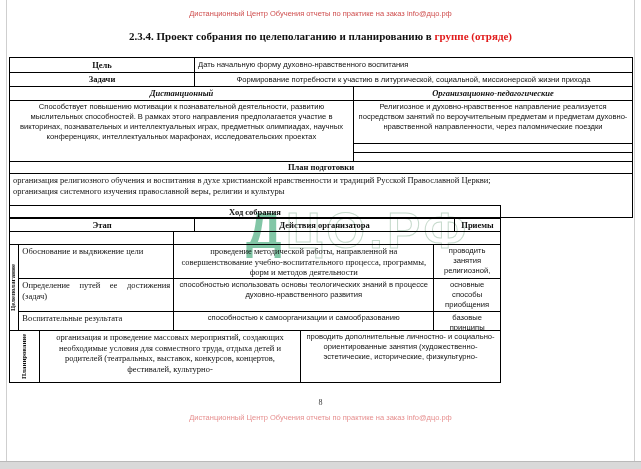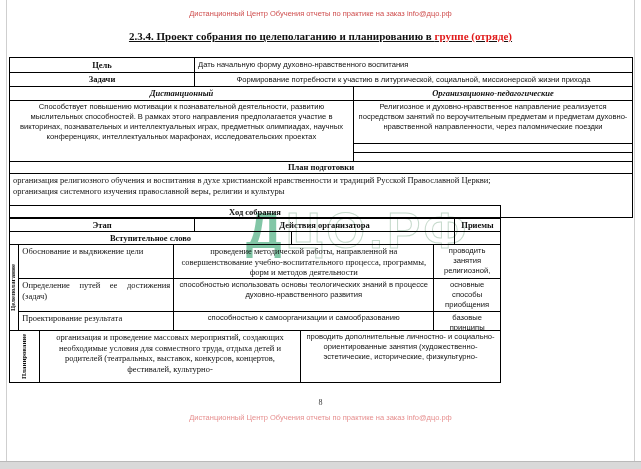--- a/index.html
+++ b/index.html
@@ -11,21 +11,21 @@
   .edge.left { left:6px; }
   .edge.right { left:634px; }
 
   .hdr-note { position:absolute; left:0; top:9px; width:641px; text-align:center;
               font-family:"Liberation Sans", sans-serif; font-size:7.5px; color:#cf4e4e; }
   .ftr-note { position:absolute; left:0; top:413px; width:641px; text-align:center;
               font-family:"Liberation Sans", sans-serif; font-size:7.5px; color:#e68f8f; }
   .pagenum  { position:absolute; left:0; top:398px; width:641px; text-align:center;
               font-size:8px; color:#333; }
   .doc-title { position:absolute; left:0; top:30px; width:641px; text-align:center;
-               font-size:11px; font-weight:bold;text-decoration:underline; }
+               font-size:11px; font-weight:bold; }
   .doc-title .red { color:#e11b1b; }
 
   .watermark { position:absolute; left:246px; top:206px; z-index:0;
                font-family:"Liberation Sans", sans-serif; font-weight:bold;
                font-size:50px; letter-spacing:4px; line-height:1; user-select:none; }
   .watermark .wm-first { color:rgba(63,168,118,0.65); }
   .watermark .wm-rest  { color:rgba(255,255,255,0.05);
                          -webkit-text-stroke:1px rgba(150,185,160,0.55); }
 
   .tbl { position:absolute; border:1px solid #000; background:transparent; z-index:1; }
@@ -102,40 +102,39 @@
   <div class="tbl" style="left:9px; top:205px; width:492px;">
     <div class="trow" style="height:12px;">
       <div class="cell serif b c vmid" style="flex:1;">Ход собрания</div>
     </div>
     <div class="trow" style="height:13px;">
       <div class="cell serif b c vmid" style="width:184px;">Этап</div>
       <div class="cell serif b c vmid" style="width:260px;text-align:right;">Действия организатора</div>
       <div class="cell serif b c vmid" style="flex:1;">Приемы</div>
     </div>
     <div class="trow" style="height:13px;">
-      <div class="cell serif b c vmid" style="width:281px;">Вступительное слово</div>
       <div class="cell" style="width:163px;"></div>
       <div class="cell" style="flex:1;"></div>
     </div>
 
     <div class="trow" style="height:86px;">
       <div class="cell vlabel" style="width:29px; padding:0;">Целеполагание</div>
       <div class="rowsbox">
         <div class="srow" style="height:33px;">
           <div class="cell serif" style="width:154px;">Обоснование и выдвижение цели</div>
           <div class="cell serif c" style="width:260px;">проведение методической работы, направленной на совершенствование учебно-воспитательного процесса, программы, форм и методов деятельности</div>
           <div class="cell sans c" style="flex:1;">проводить занятия религиозной, духовно-нравственной направленности;</div>
         </div>
         <div class="srow" style="height:33px;">
           <div class="cell serif just" style="width:154px;">Определение путей ее достижения (задач)</div>
           <div class="cell sans c" style="width:260px;">способностью использовать основы теологических знаний в процессе духовно-нравственного развития</div>
           <div class="cell sans c" style="flex:1;">основные способы приобщения воспитанников к православной вере, литургической жизни Церкви; -</div>
         </div>
         <div class="srow" style="flex:1;">
-          <div class="cell serif" style="width:154px;">Проектирование результата</div>
+          <div class="cell serif" style="width:154px;">Воспитательные результата</div>
           <div class="cell sans c" style="width:260px;">способностью к самоорганизации и самообразованию</div>
           <div class="cell sans c" style="flex:1;">базовые принципы религиозно-нравственного обучения и воспитания</div>
         </div>
       </div>
     </div>
 
     <div class="trow" style="height:52px;">
       <div class="cell vlabel" style="width:29px; padding:0;">Планирование</div>
       <div class="rowsbox">
         <div class="srow" style="flex:1;">

